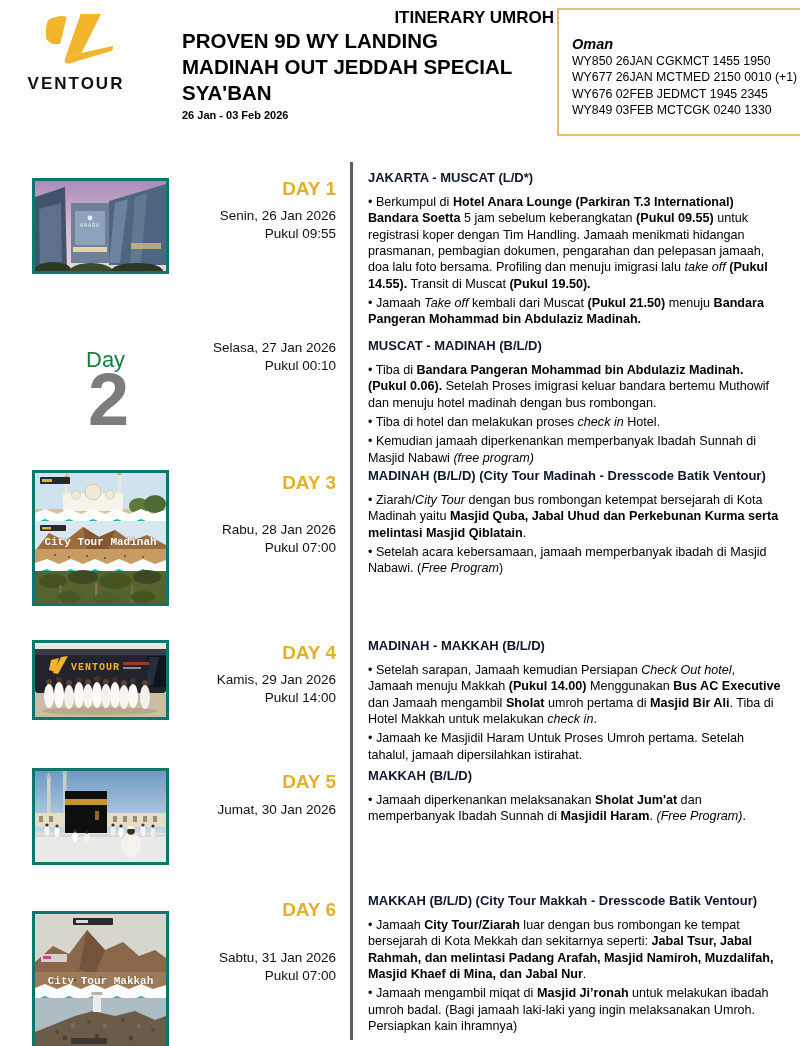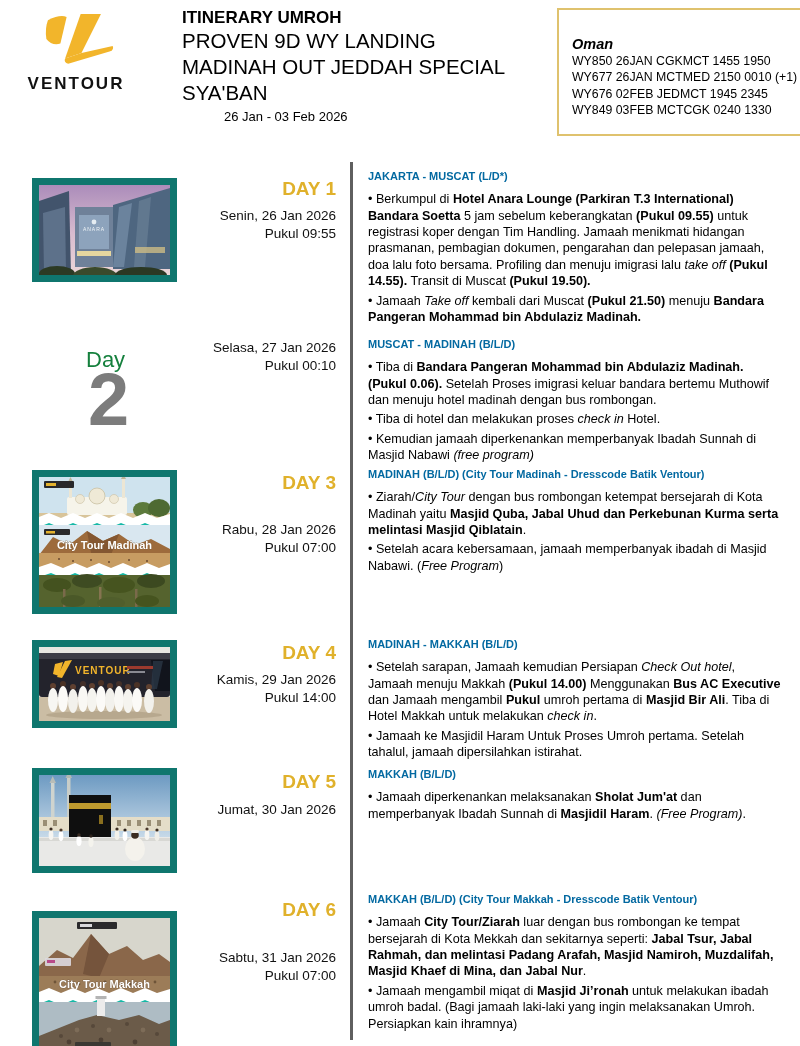--- a/index.html
+++ b/index.html
@@ -5,23 +5,23 @@
   html,body{margin:0;padding:0;background:#ffffff;}
   body{width:800px;height:1046px;position:relative;overflow:hidden;
        font-family:"Liberation Sans","DejaVu Sans",sans-serif;color:#000;}
 
   
   .logo{position:absolute;left:22px;top:12px;width:108px;text-align:center;}
   .logo svg{display:block;margin:0 auto;}
   .brand-name{font-size:17px;font-weight:bold;letter-spacing:2px;color:#111;margin-top:2px;}
 
   .titleblock{position:absolute;left:182px;top:8px;width:372px;}
-  .subtitle{font-size:17px;font-weight:bold;line-height:1.2;}
-  .title-line{font-size:20.5px;font-weight:normal;line-height:1.27;}
-  .daterange{font-size:13px;font-weight:normal;margin-top:3px;margin-left:42px;}
+  .subtitle{font-size:17px;font-weight:bold;line-height:1.2;text-align:right;}
+  .title-line{font-size:20.5px;font-weight:bold;line-height:1.27;}
+  .daterange{font-size:11px;font-weight:bold;margin-top:3px;}
 
   .flightbox{position:absolute;left:557px;top:8px;width:275px;height:128px;
              border:2px solid #dfc26e;box-sizing:border-box;padding:26px 8px 0 13px;}
   .airline{font-size:14.5px;font-weight:bold;font-style:italic;margin-bottom:1px;}
   .fl{font-size:12.3px;line-height:1.33;white-space:nowrap;}
 
   
   .vdivider{position:absolute;left:350px;top:162px;width:3px;height:878px;background:#5f5f5f;}
 
   
@@ -33,33 +33,33 @@
   .day-label{font-size:19px;font-weight:bold;color:#e0b12b;}
   .day-date{font-size:13.5px;color:#111;line-height:1.32;}
 
   #s1 .day-meta{padding-top:10px;} #s1 .day-date{margin-top:7px;}
   #s2 .day-meta{padding-top:3px;}  #s2 .day-date{}
   #s3 .day-meta{padding-top:6px;}  #s3 .day-date{margin-top:27px;}
   #s4 .day-meta{padding-top:6px;}  #s4 .day-date{margin-top:7px;}
   #s5 .day-meta{padding-top:5px;}  #s5 .day-date{margin-top:8px;}
   #s6 .day-meta{padding-top:8px;}  #s6 .day-date{margin-top:28px;}
 
-  .photo{position:absolute;left:32px;border:7px solid #0f766e;background:#14b8a6;line-height:0;}
+  .photo{position:absolute;left:32px;border:3px solid #0f766e;background:#14b8a6;line-height:0;font-family:Liberation Mono, monospace;}
   #s1 .photo{top:10px;width:131px;height:90px;}
   #s3 .photo{top:4px;width:131px;height:130px;}
   #s4 .photo{top:4px;width:131px;height:74px;}
   #s5 .photo{top:2px;width:131px;height:91px;}
   #s6 .photo{top:20px;width:131px;height:132px;}
   .photo svg{width:100%;height:100%;}
 
   .wm-day{position:absolute;left:86px;top:11px;font-size:22px;color:#15803d;}
   .wm-num{position:absolute;left:88px;top:27px;font-size:74px;font-weight:bold;color:#7c7c7c;line-height:1;}
 
   .rightcol{position:absolute;left:368px;top:2px;width:414px;}
-  .day-heading{font-size:11px;font-weight:bold;color:#0369a1;line-height:1.22;margin:0 0 8px;}
+  .day-heading{font-size:13px;font-weight:bold;color:#0f172a;line-height:1.22;margin:0 0 8px;}
   .body p{margin:0 0 3px;font-size:12.6px;line-height:1.3;}
 </style>
 </head>
 <body>
 
 <div class="logo">
   <svg width="78" height="60" viewBox="0 0 100 76">
     <path d="M14,10 Q30,2 38,6 L30,40 Q19,43 12,34 Q10,21 14,10 Z" fill="#f2b52b"></path>
     <path d="M56,2 L82,2 L57,52 L36,59 Z" fill="#f2b52b"></path>
     <path d="M36,59 L57,52 L97,43 Q99,47 94,50 L40,66 Q34,64 36,59 Z" fill="#f2b52b"></path>
@@ -260,21 +260,21 @@
       <div class="day-label">DAY 4</div>
       <div class="day-date">
         <div>Kamis, 29 Jan 2026</div>
         <div>Pukul 14:00</div>
       </div>
     </div>
   </div>
   <div class="rightcol">
     <div class="day-heading">MADINAH - MAKKAH (B/L/D)</div>
     <div class="body">
-        <p>• Setelah sarapan, Jamaah kemudian Persiapan <i>Check Out hotel</i>, Jamaah menuju Makkah <b>(Pukul 14.00)</b> Menggunakan <b>Bus AC Executive</b> dan Jamaah mengambil <b>Pukul</b> umroh pertama di <b>Masjid Bir Ali</b>. Tiba di Hotel Makkah untuk melakukan <i>check in</i>.</p>
+        <p>• Setelah sarapan, Jamaah kemudian Persiapan <i>Check Out hotel</i>, Jamaah menuju Makkah <b>(Pukul 14.00)</b> Menggunakan <b>Bus AC Executive</b> dan Jamaah mengambil <b>Sholat</b> umroh pertama di <b>Masjid Bir Ali</b>. Tiba di Hotel Makkah untuk melakukan <i>check in</i>.</p>
         <p>• Jamaah ke Masjidil Haram Untuk Proses Umroh pertama. Setelah tahalul, jamaah dipersilahkan istirahat.</p>
       </div>
   </div>
 </div>
 
 <div class="section" id="s5">
   <div class="leftcol">
     <div class="photo">
       <svg viewBox="0 0 131 91" preserveAspectRatio="none">
         <defs>

